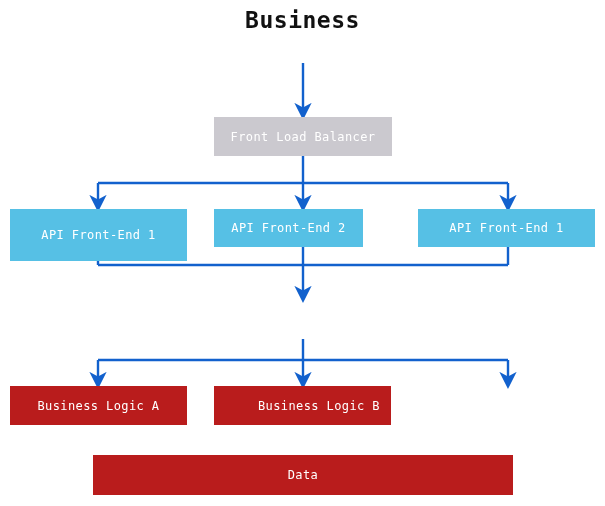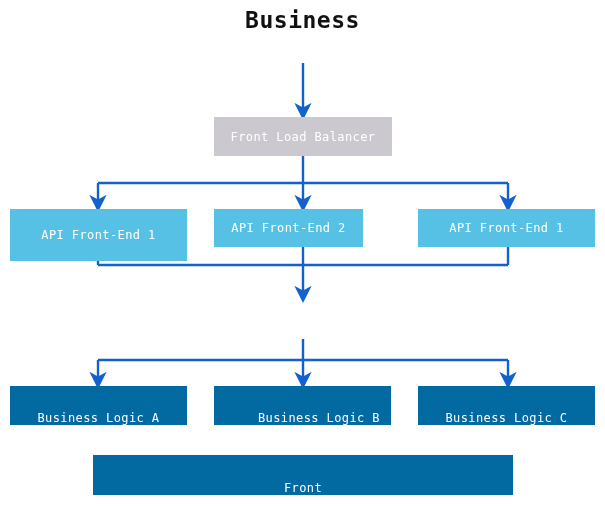--- a/index.html
+++ b/index.html
@@ -43,21 +43,21 @@
     align-items: center;
     justify-content: center;
     color: #ffffff;
     font-family: "DejaVu Sans Mono", "Liberation Mono", monospace;
     font-size: 12px;
     letter-spacing: 0.4px;
     white-space: nowrap;
   }
   .node-gray { background: #cbc9cf; }
   .node-blue { background: #56c0e5; }
-  .node-orange { background: #0369a1; align-items: flex-end; }
+  .node-orange { background: #b91c1c; }
 </style>
 </head>
 <body>
 
 <div id="canvas">
 
   <div id="diagram-title">Business</div>
 
   <svg id="edges" viewBox="0 0 605 506" width="605" height="506">
     <defs>
@@ -107,21 +107,18 @@
 
 
   <div class="node node-orange" style="left:10px; top:386px; width:177px; height:39px;">
     <span>Business Logic A</span>
   </div>
 
   <div class="node node-orange" style="left:214px; top:386px; width:177px; height:39px;padding-left:33px;">
     <span>Business Logic B</span>
   </div>
 
-  <div class="node node-orange" style="left:418px; top:386px; width:177px; height:39px;">
-    <span>Business Logic C</span>
-  </div>
 
   <div class="node node-orange" style="left:93px; top:455px; width:420px; height:40px;">
-    <span>Front</span>
+    <span>Data</span>
   </div>
 
 </div>
 
 </body></html>

